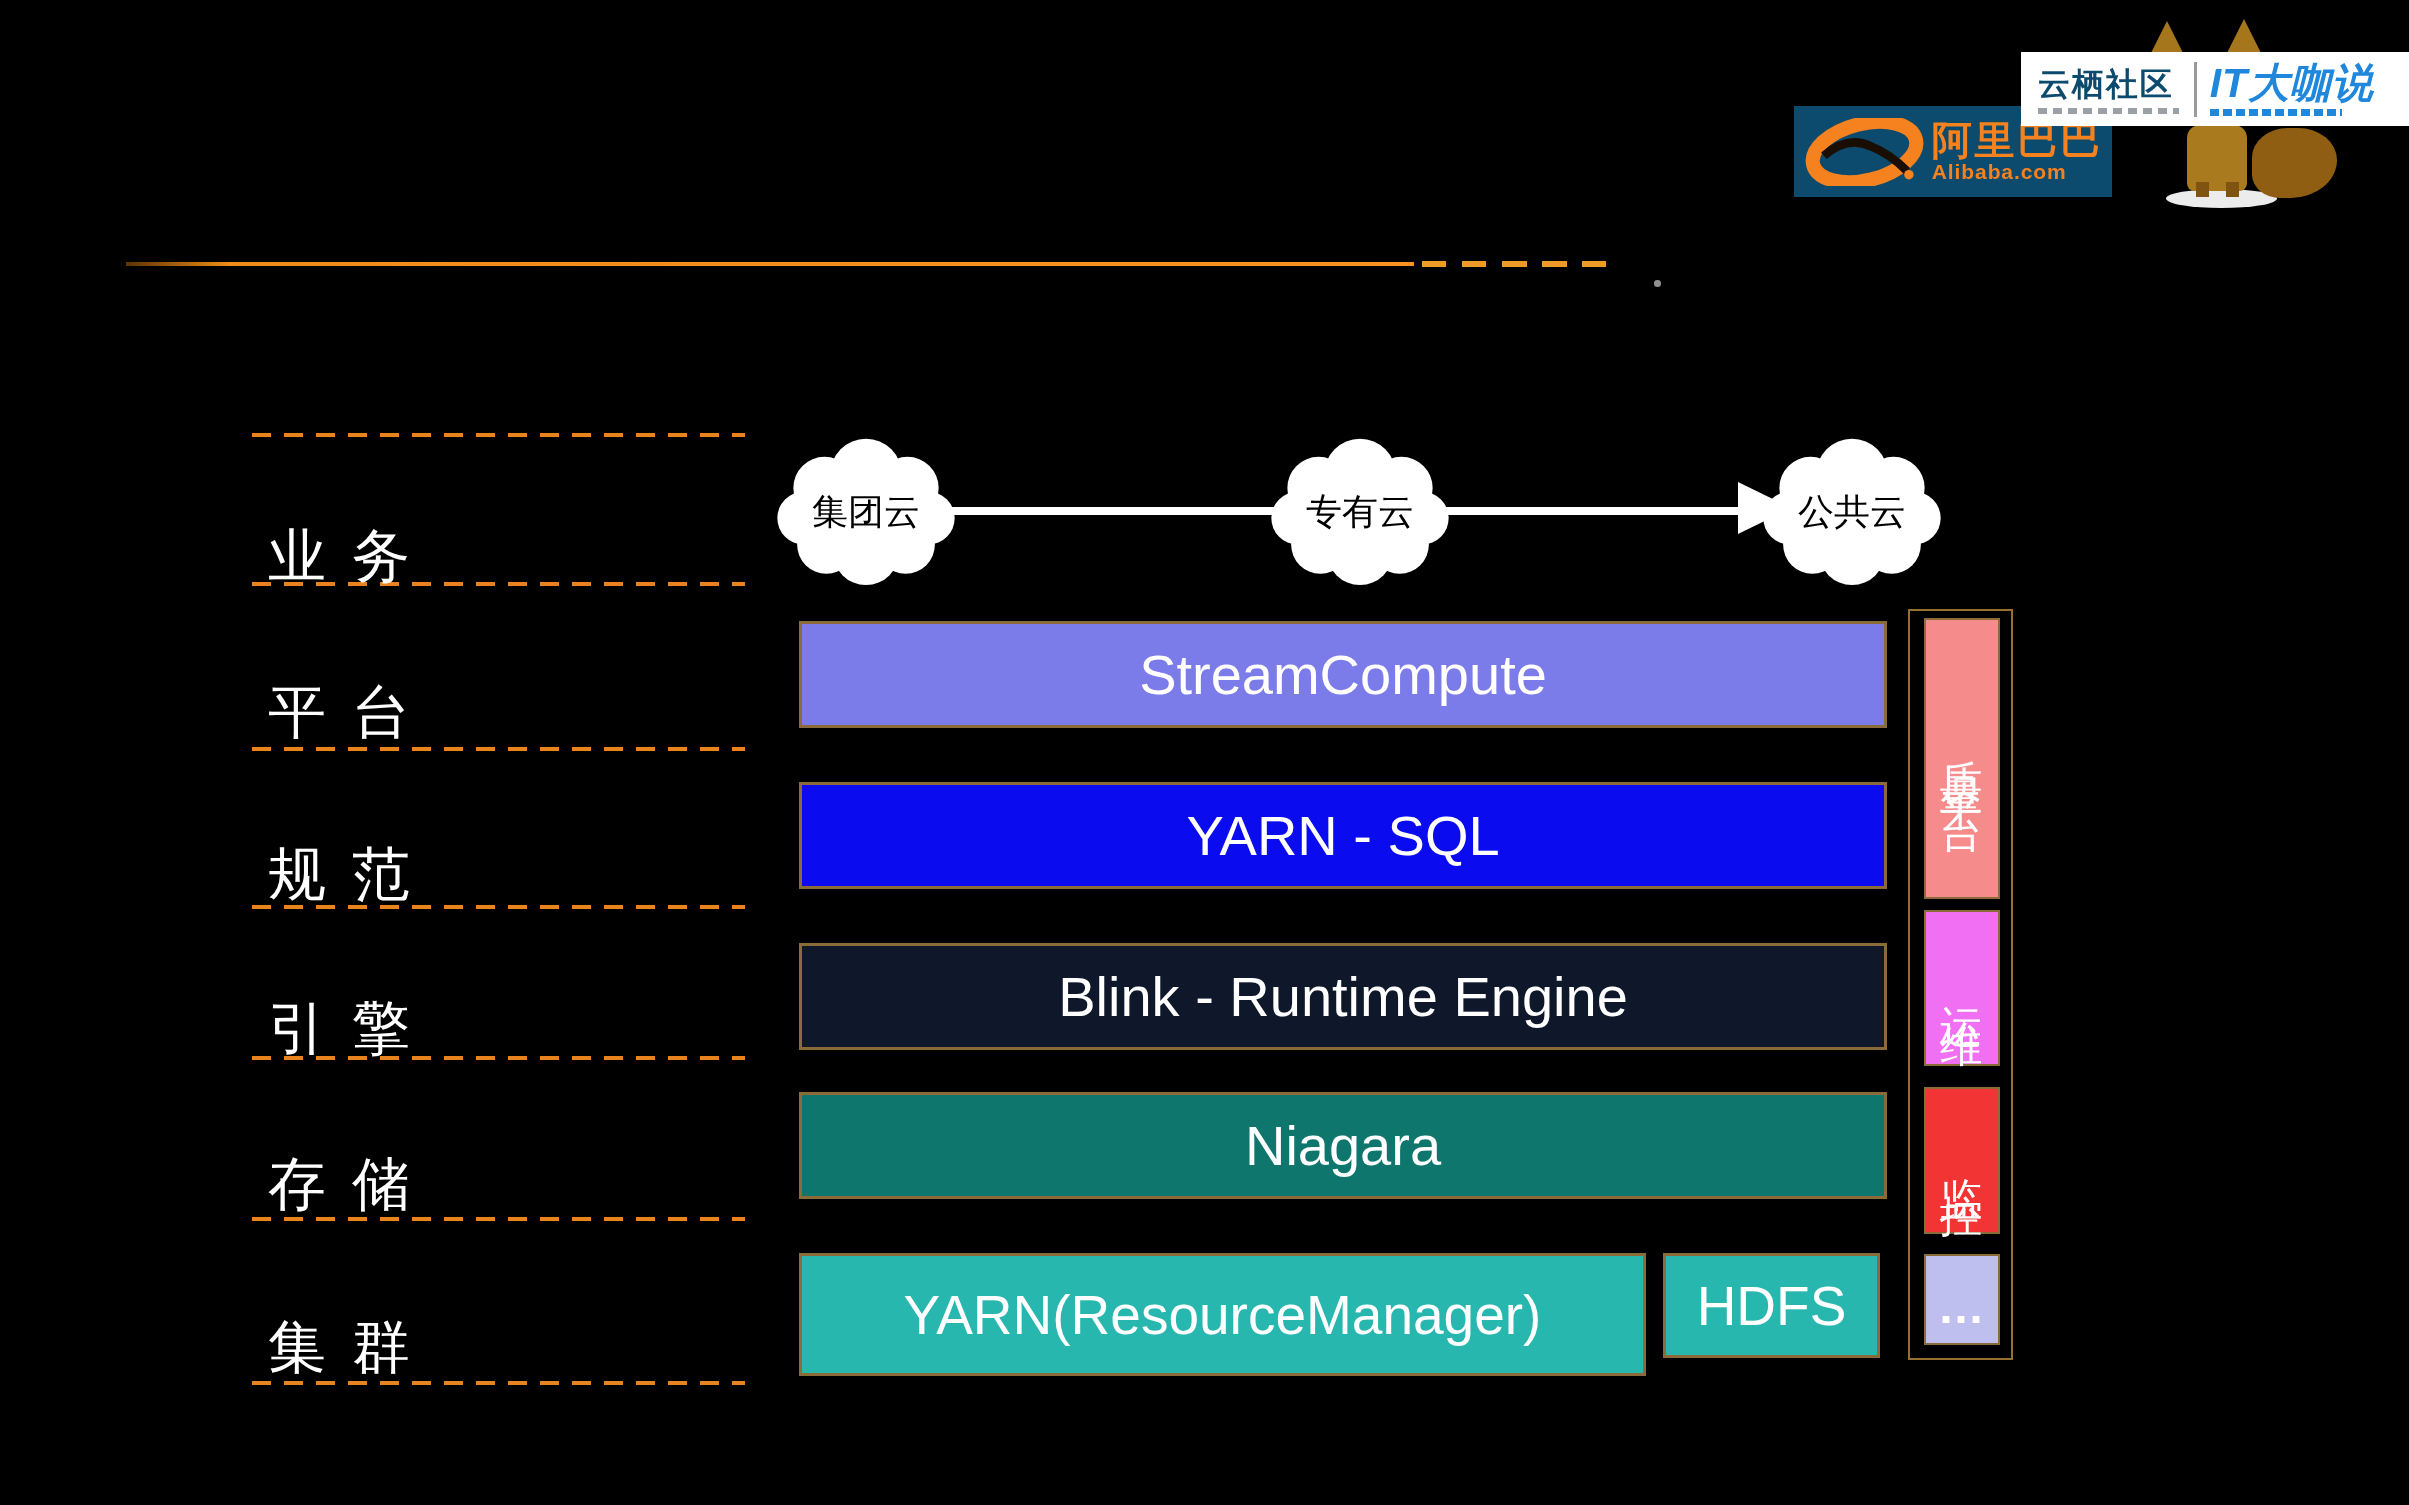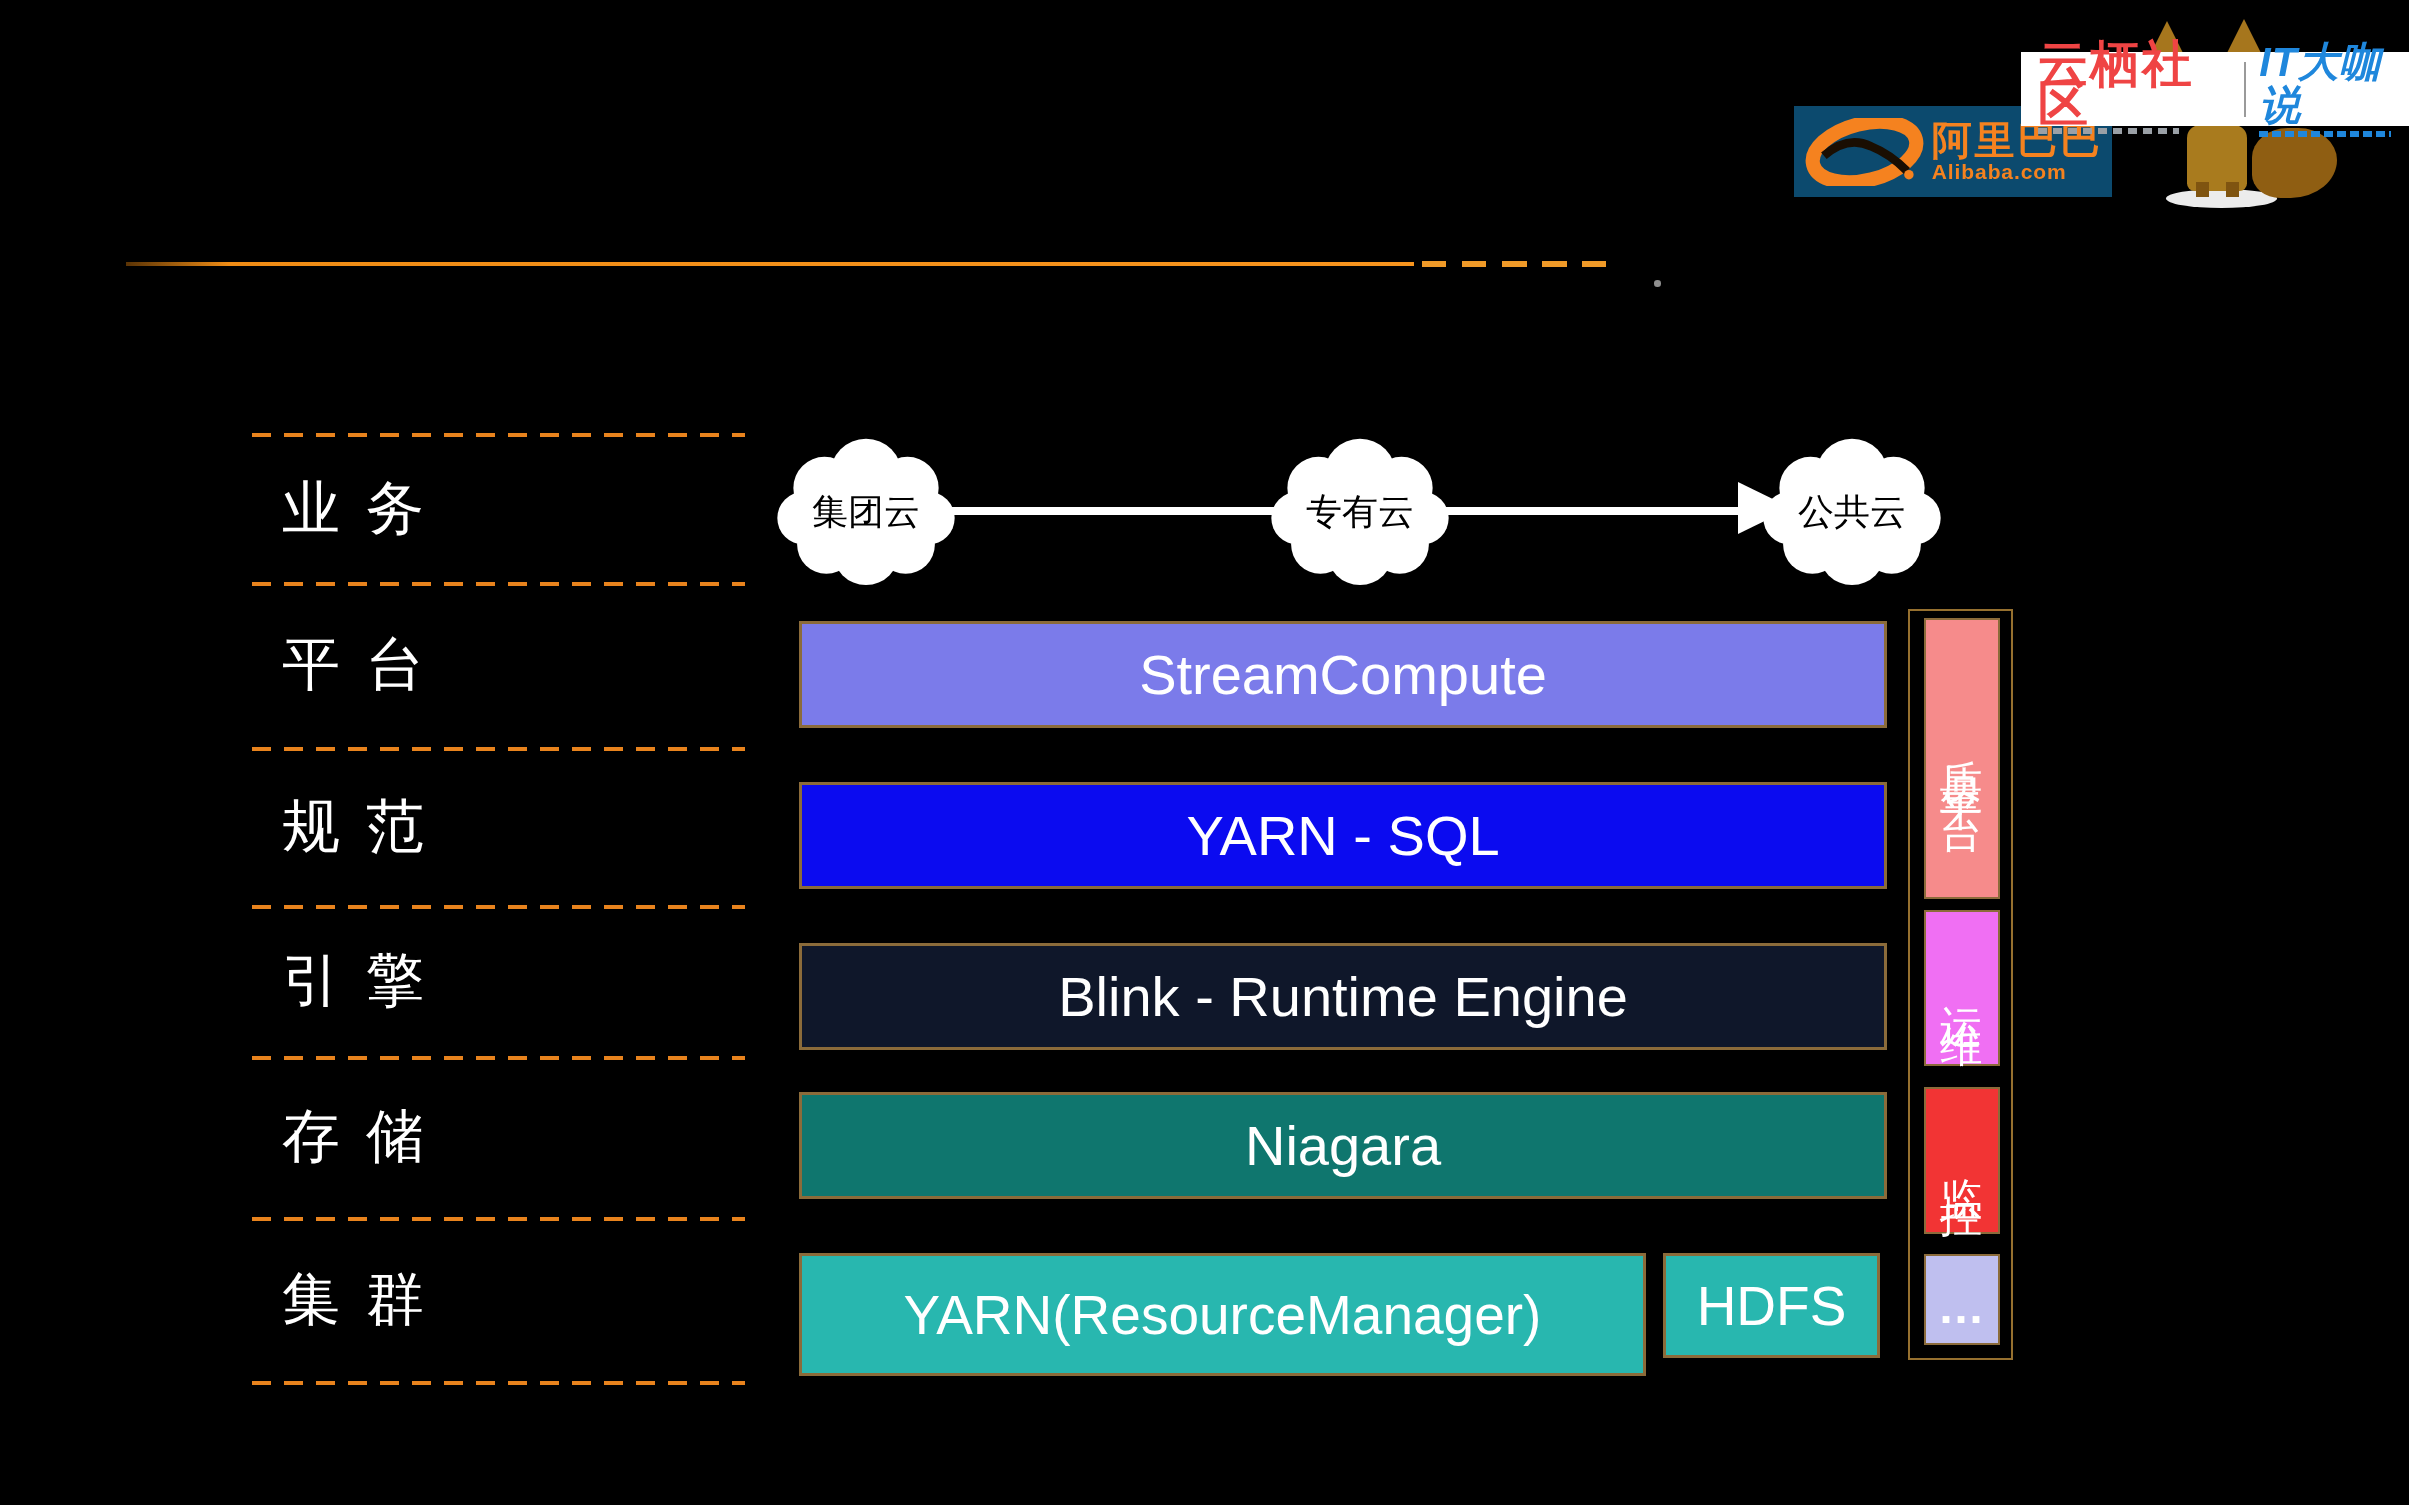--- a/index.html
+++ b/index.html
@@ -13,21 +13,21 @@
   .title{left:126px;top:143px;font-size:70px;line-height:79px;color:#F7941E;letter-spacing:1.9px;font-weight:400;}
   .title-rule{left:126px;top:262px;width:1288px;height:3.8px;
     background:linear-gradient(90deg,#5a3305 0,#ef8c15 8%,#f7941e 100%);}
   .title-rule-dashed{left:1422px;top:261px;width:188px;height:5.6px;
     background:repeating-linear-gradient(90deg,#f09a28 0 24.5px,transparent 24.5px 40px);}
   .tiny-dot{left:1654px;top:280px;width:6.6px;height:6.6px;border-radius:50%;background:#8f8f8f;}
 
   
   .row-sep{left:252px;width:493px;height:3.8px;
     background:repeating-linear-gradient(90deg,#E8831D 0 19px,transparent 19px 32px);}
-  .row-label{left:282px;font-size:58px;line-height:68px;color:#ffffff;letter-spacing:26px;white-space:nowrap;}
+  .row-label{left:268px;font-size:58px;line-height:68px;color:#ffffff;letter-spacing:26px;white-space:nowrap;margin-top:48px;}
 
   
   .flow-line{left:946px;top:507px;width:808px;height:7.5px;background:#ffffff;z-index:1;}
   .flow-head{left:1738px;top:482px;width:0;height:0;z-index:1;
     border-top:26px solid transparent;border-bottom:26px solid transparent;border-left:53px solid #ffffff;}
   .cloud{width:200px;height:153px;top:435px;z-index:2;}
   .cloud svg{position:absolute;left:0;top:0;width:100%;height:100%;}
   .cloud-text{position:absolute;left:0;top:0;width:100%;height:100%;
     display:flex;flex-direction:row;align-items:center;justify-content:center;
     font-size:36px;line-height:43px;color:#000;font-weight:400;z-index:2;text-align:center;}
@@ -48,21 +48,21 @@
   .ali-box{left:1794px;top:106px;width:318px;height:91px;background:#0c4a6e;z-index:3;
     display:flex;align-items:center;}
   .ali-mark{width:119px;height:68px;margin-left:11.3px;flex:none;}
   .ali-text{display:flex;flex-direction:column;margin-left:7.5px;}
   .ali-cn{font-size:40px;font-weight:700;color:#F5821F;letter-spacing:2.8px;line-height:41px;}
   .ali-en{font-size:21px;font-weight:700;color:#F5821F;line-height:22.6px;letter-spacing:0.9px;}
 
   .partner-box{left:2021px;top:52px;width:389px;height:74px;background:#ffffff;z-index:4;
     display:flex;align-items:center;}
   .yunqi-wrap{margin-left:17px;display:flex;flex-direction:column;}
-  .yunqi-name{font-size:50px;font-weight:700;color:#ef4444;letter-spacing:1.9px;line-height:40px;}
+  .yunqi-name{font-size:32px;font-weight:700;color:#0c4a6e;letter-spacing:1.9px;line-height:40px;}
   .tagline{height:6.6px;width:141px;margin-top:3.8px;
     background:repeating-linear-gradient(90deg,#9aa0a6 0 9.4px,transparent 9.4px 15px);}
   .tagline.blue{background:repeating-linear-gradient(90deg,#1F87DC 0 9.4px,transparent 9.4px 13px);width:132px;}
   .logo-divider{width:2.8px;height:55px;background:#9a9a9a;margin:0 13px 0 15px;}
   .itdks-wrap{display:flex;flex-direction:column;}
   .itdks-name{font-size:41px;font-weight:700;font-style:italic;color:#1F87DC;line-height:43px;letter-spacing:0.9px;}
 
   
   .fox-shadow{left:2166px;top:189px;width:111px;height:19px;border-radius:50%;background:#ECECEC;z-index:1;}
   .fox-ear{width:0;height:0;border-left:18px solid transparent;border-right:18px solid transparent;

